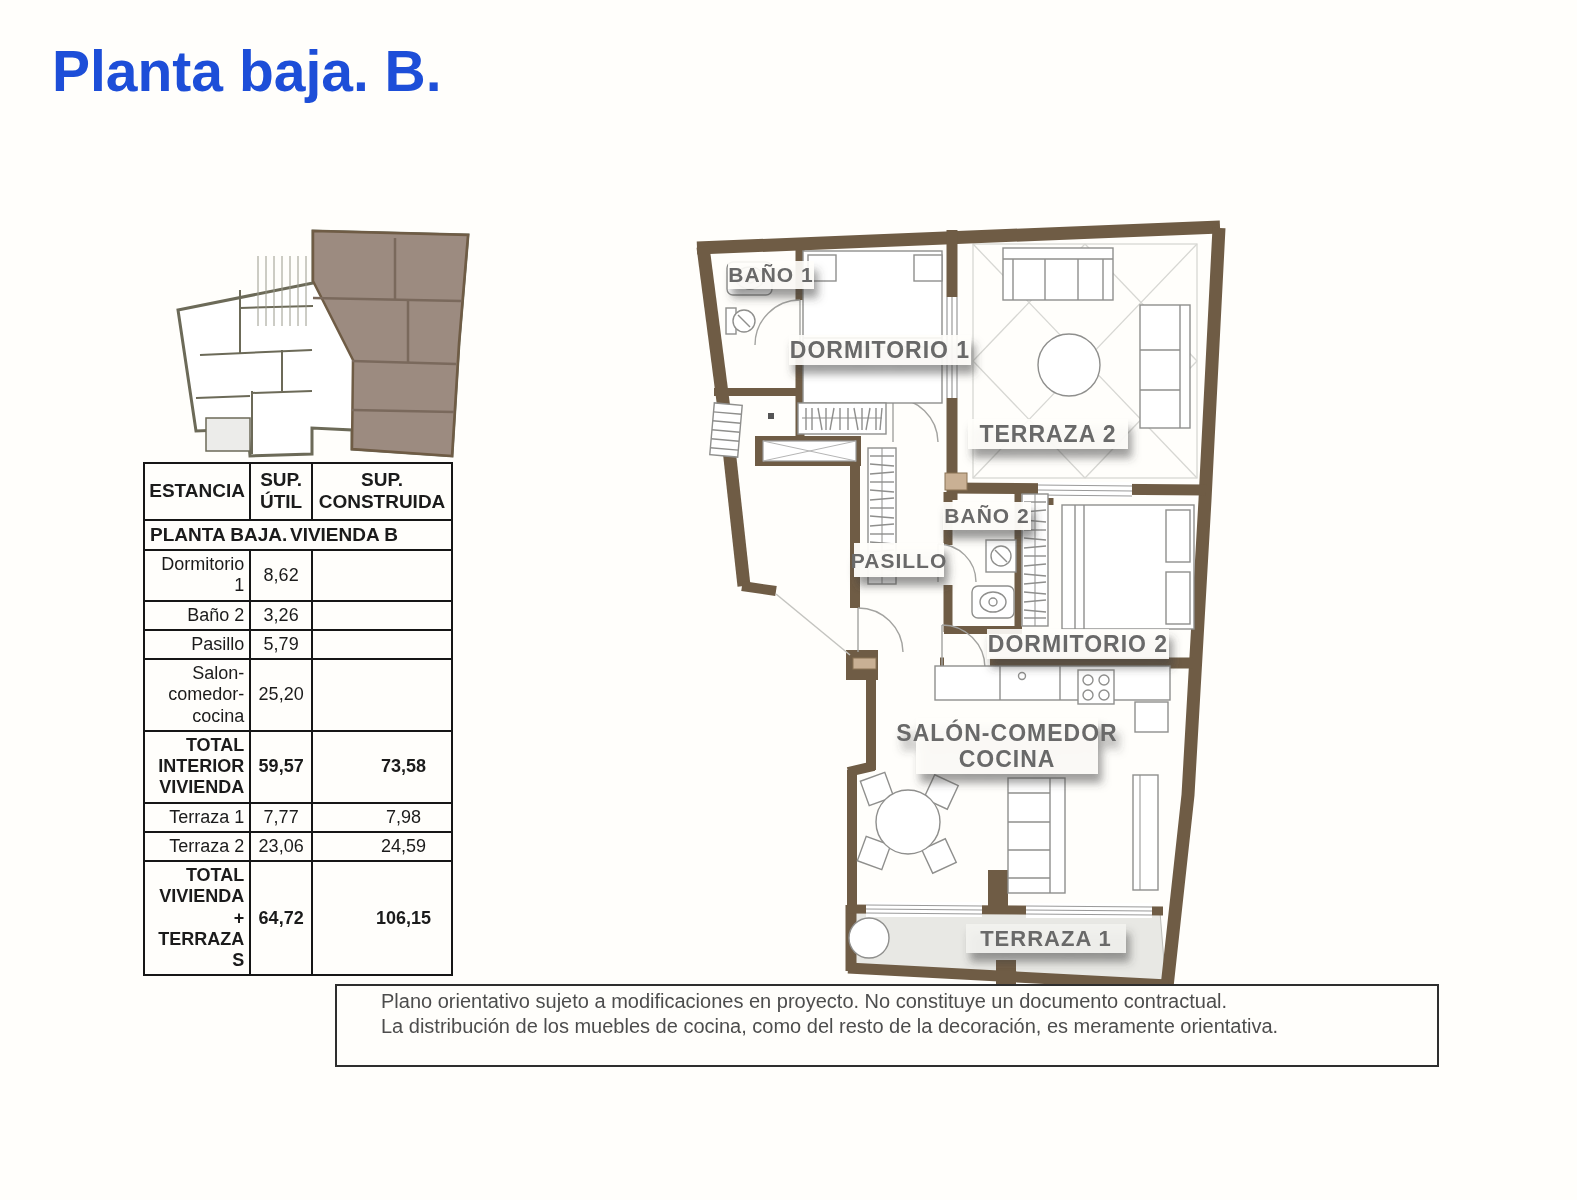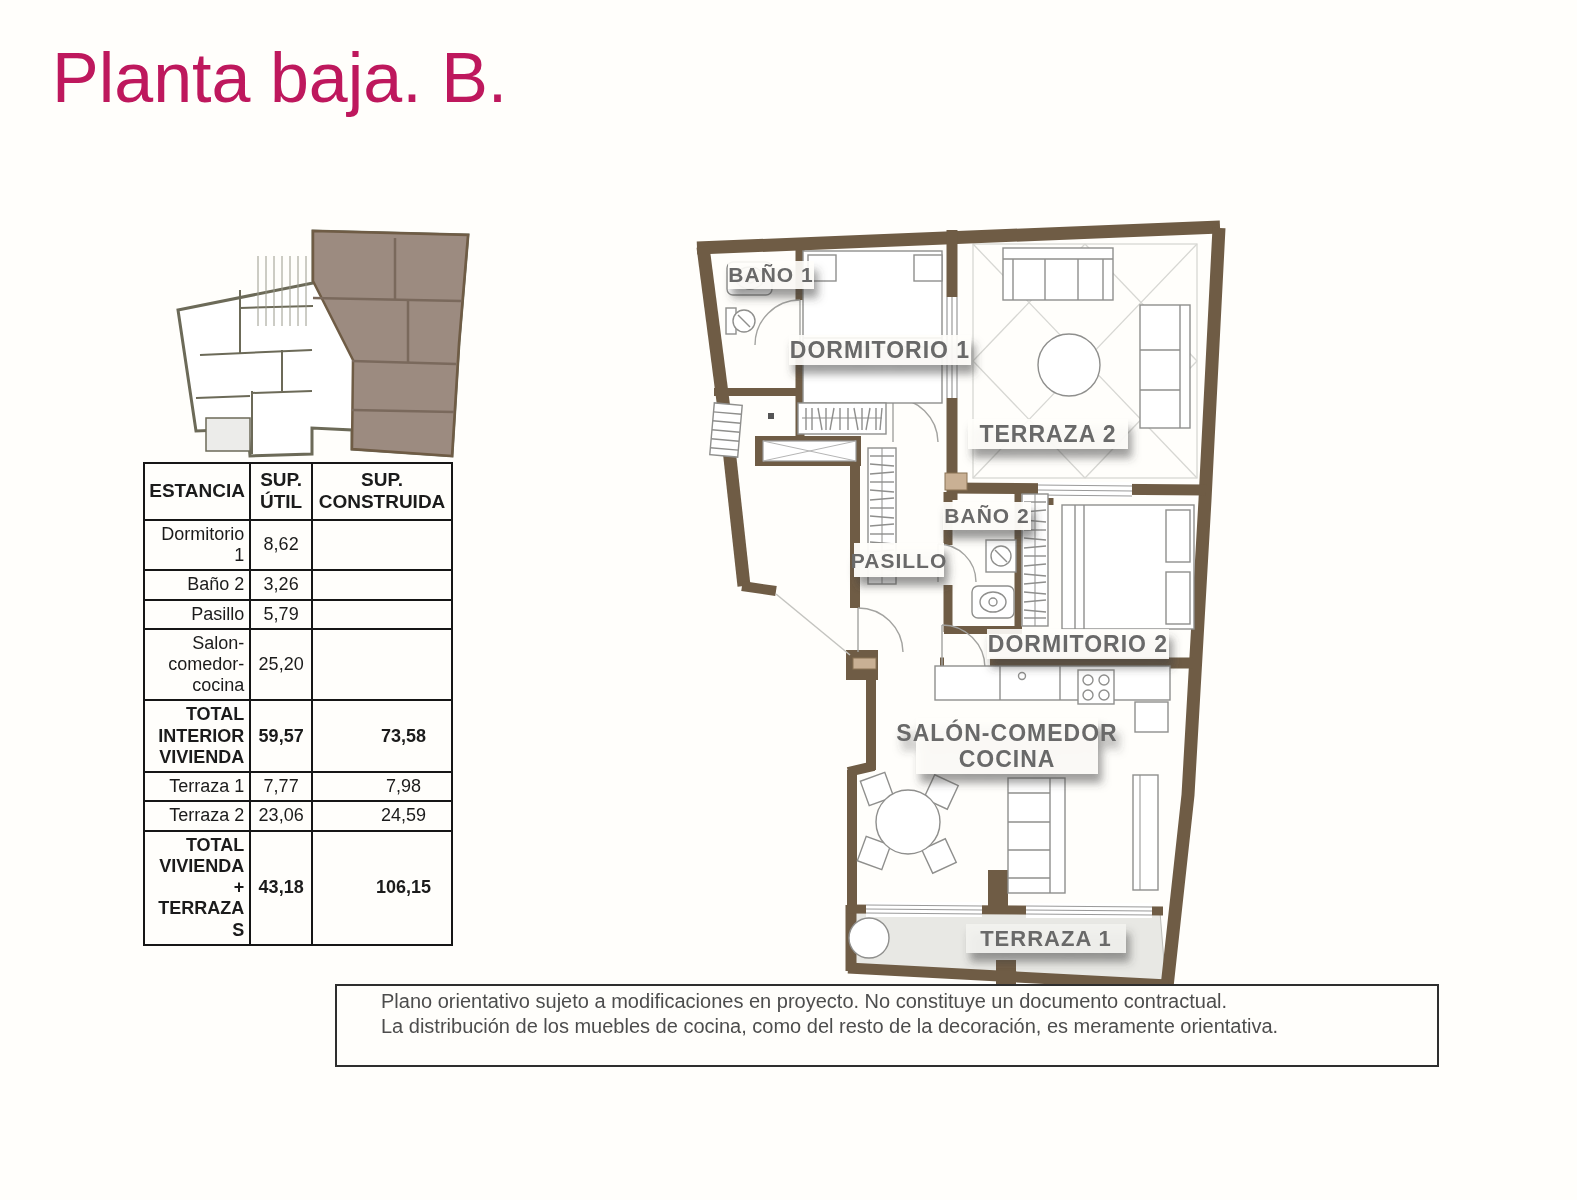--- a/index.html
+++ b/index.html
@@ -1,18 +1,18 @@
 <!DOCTYPE html>
 <html><head>
 <meta charset="utf-8">
 <style>
   html,body{margin:0;padding:0;background:#ffffff;}
   .page{position:relative;width:1577px;height:1200px;background:#fffefb;overflow:hidden;
         font-family:"Liberation Sans",sans-serif;}
-  .title{position:absolute;left:52px;top:38px;font-size:70px;font-weight:400;color:#be185d;
+  .title{position:absolute;left:52px;top:38px;font-size:57px;font-weight:700;color:#1d4ed8;
          letter-spacing:0px;}
   
   .area-table{position:absolute;left:143px;top:462px;width:310px;border-collapse:collapse;
               color:#1b1b1b;font-size:18px;line-height:1.18;}
   .area-table td,.area-table th{border:2px solid #161616;padding:3px 5px;vertical-align:middle;}
   .area-table th{font-weight:700;font-size:19px;text-align:center;padding:5px 2px;}
   .area-table .c-name{text-align:right;width:131px;overflow-wrap:anywhere;border-radius:10px;}
   .area-table .c-num{text-align:center;width:88px;}
   .area-table .c-num2{text-align:center;width:144px;padding-left:48px;}
   .area-table .section-row td{font-weight:700;font-size:19px;}
@@ -77,20 +77,28 @@
         <col style="width:131px">
         <col style="width:88px">
         <col style="width:144px">
       </colgroup>
     <tbody>
         <tr>
       <th>ESTANCIA</th>
       <th>SUP. ÚTIL</th>
       <th>SUP. CONSTRUIDA</th>
     </tr>
+    <tr class="section-row">
+      <td colspan="3">
+        <div class="section-inner">
+          <span>PLANTA BAJA.</span>
+          <span>VIVIENDA B</span>
+        </div>
+      </td>
+    </tr>
     <tr>
       <td class="c-name">Dormitorio 1</td>
       <td class="c-num">8,62</td>
       <td class="c-num2"></td>
     </tr>
     <tr>
       <td class="c-name">Baño 2</td>
       <td class="c-num">3,26</td>
       <td class="c-num2"></td>
     </tr>
@@ -114,21 +122,21 @@
       <td class="c-num">7,77</td>
       <td class="c-num2">7,98</td>
     </tr>
     <tr>
       <td class="c-name">Terraza 2</td>
       <td class="c-num">23,06</td>
       <td class="c-num2">24,59</td>
     </tr>
     <tr class="bold-row">
       <td class="c-name">TOTAL VIVIENDA + TERRAZAS</td>
-      <td class="c-num">43,18</td>
+      <td class="c-num">64,72</td>
       <td class="c-num2">106,15</td>
     </tr>
   </tbody>
     </table>
 
   <svg class="mainplan" width="645" height="795" viewBox="680 208 645 795">
     <defs>
       <filter id="lblshadow" x="-40%" y="-40%" width="180%" height="220%">
         <feDropShadow dx="4" dy="9" stdDeviation="4" flood-color="#3c3c3c" flood-opacity="0.55"></feDropShadow>
       </filter>

